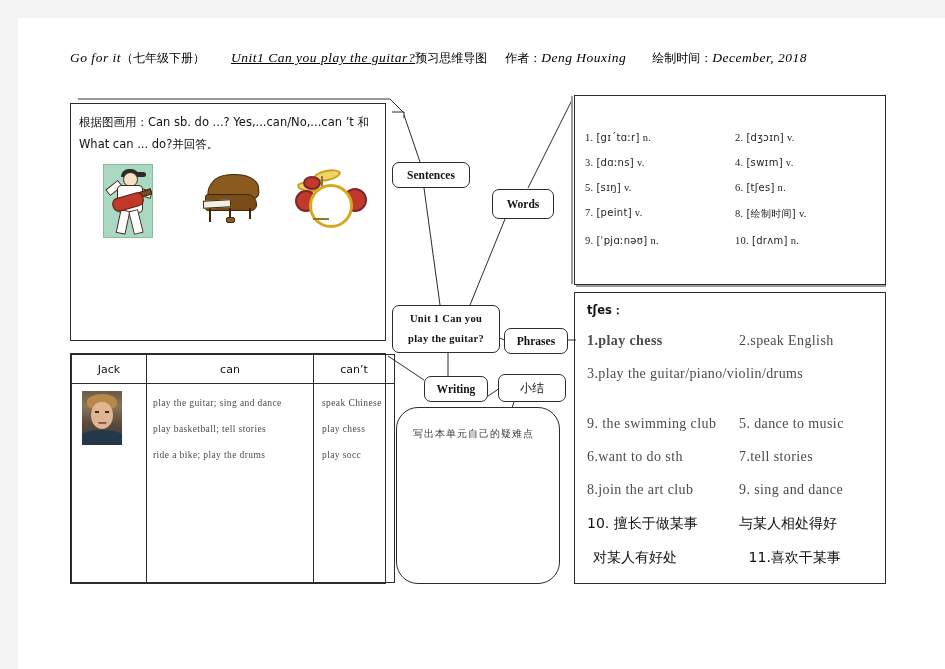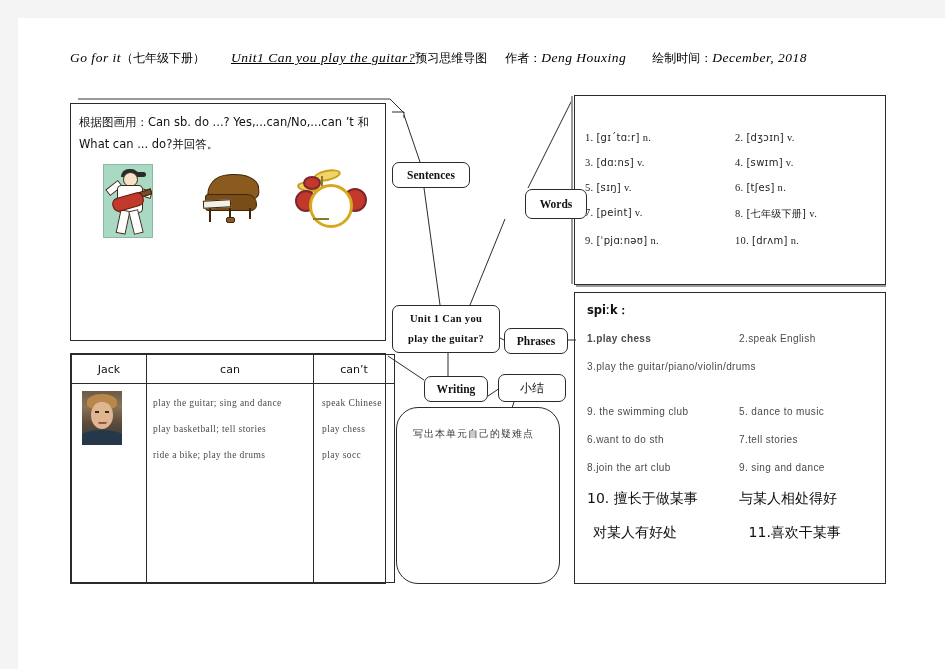--- a/index.html
+++ b/index.html
@@ -248,22 +248,22 @@
   
   #phr-box { left: 574px; top: 292px; width: 312px; height: 292px; }
   .phr-title {
     position: absolute; left: 12px; top: 10px;
     font-family: "DejaVu Sans", sans-serif;
     font-size: 11.5px; font-weight: bold; color: #111;
   }
   .phr-list { position: absolute; left: 12px; top: 40px; width: 292px; }
   .phr-row { display: flex; margin-bottom: 17px; }
   .phr-cell {
-    font-size: 10px;
-    font-family: Liberation Sans, sans-serif;
+    font-size: 14px;
+    font-family: Liberation Serif, serif;
     color: #4a4a4a;
     letter-spacing: .4px;
   }
   .phr-cell.a { width: 152px; }
   .phr-cell.b { width: 140px; }
   .phr-cell.full { width: 292px; }
   .phr-row.cn { margin-bottom: 16px; }
   .phr-cell.cn {
     font-family: "DejaVu Sans", sans-serif;
     font-size: 14px;
@@ -285,21 +285,21 @@
     align-items: center;
     justify-content: center;
     font-family: "Liberation Serif", serif;
     font-weight: bold;
     font-size: 11.5px;
     color: #111;
     z-index: 5;
   }
   .node.cn { font-family: "DejaVu Sans", sans-serif; font-size: 12px; font-weight: normal; }
   #node-sentences { left: 392px; top: 162px; width: 78px; height: 26px; }
-  #node-words     { left: 525px; top: 189px; width: 62px; height: 30px; }
+  #node-words     { left: 492px; top: 189px; width: 62px; height: 30px; }
   #node-center    {
     left: 392px; top: 305px; width: 108px; height: 48px;
     flex-direction: column; line-height: 20px; font-size: 10.5px;
     letter-spacing: .3px;
   }
   #node-center .l1, #node-center .l2 { display:block; text-align:center; }
   #node-phrases   { left: 504px; top: 328px; width: 64px; height: 26px; }
   #node-writing   { left: 424px; top: 376px; width: 64px; height: 26px; }
   #node-summary   { left: 498px; top: 374px; width: 68px; height: 28px; }
   #node-notes {
@@ -480,41 +480,41 @@
         </div>
       </div>
       <div class="words-row">
         <div class="words-cell left">
           <span>7.</span>
           <span class="ipa">[peint]</span>
           <span>v.</span>
         </div>
         <div class="words-cell right">
           <span>8.</span>
-          <span class="ipa">[七年级下册]</span>
+          <span class="ipa">[绘制时间]</span>
           <span>v.</span>
         </div>
       </div>
       <div class="words-row">
         <div class="words-cell left">
           <span>9.</span>
           <span class="ipa">[ˈpjɑːnəʊ]</span>
           <span>n.</span>
         </div>
         <div class="words-cell right">
           <span>10.</span>
           <span class="ipa">[drʌm]</span>
           <span>n.</span>
         </div>
       </div>
     </div>
   </div>
 
   <div class="box" id="phr-box">
-    <div class="phr-title">spiːk：</div>
+    <div class="phr-title">tʃes：</div>
     <div class="phr-list">
       <div class="phr-row">
         <div class="phr-cell a"><span class="bold-p">1.play  chess</span></div>
         <div class="phr-cell b">2.speak  English</div>
       </div>
       <div class="phr-row">
         <div class="phr-cell full">3.play  the  guitar/piano/violin/drums</div>
       </div>
       <div class="phr-row" style="margin-top:34px">
         <div class="phr-cell a">9.  the  swimming  club</div>

